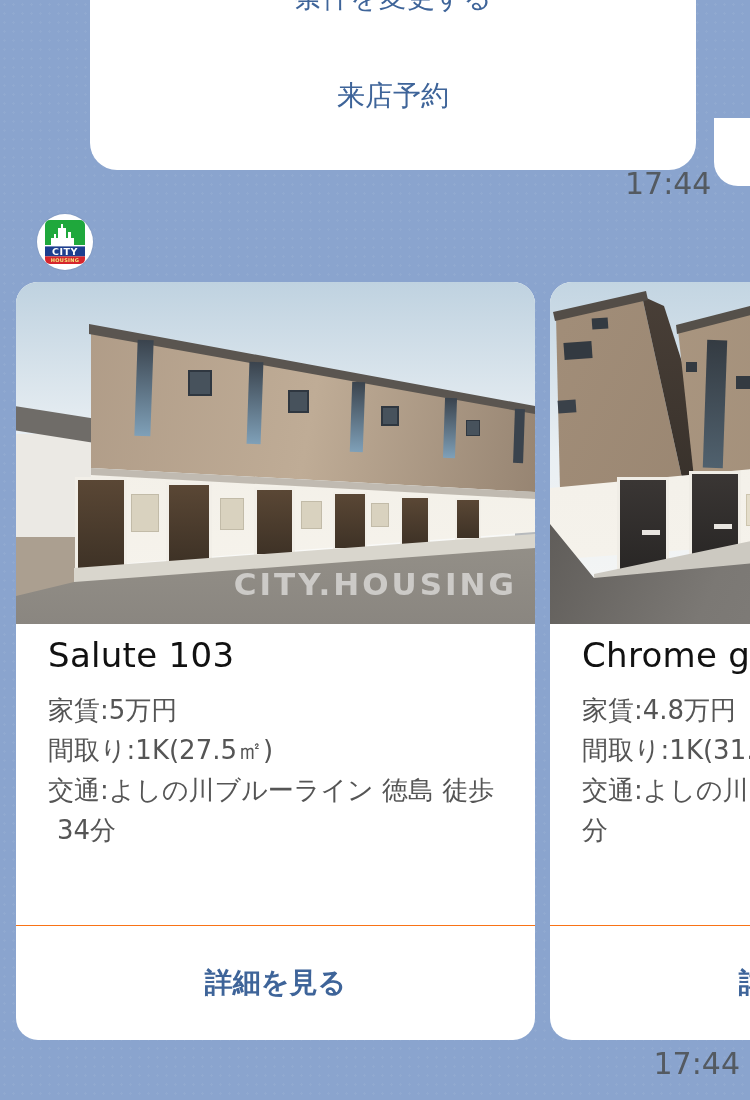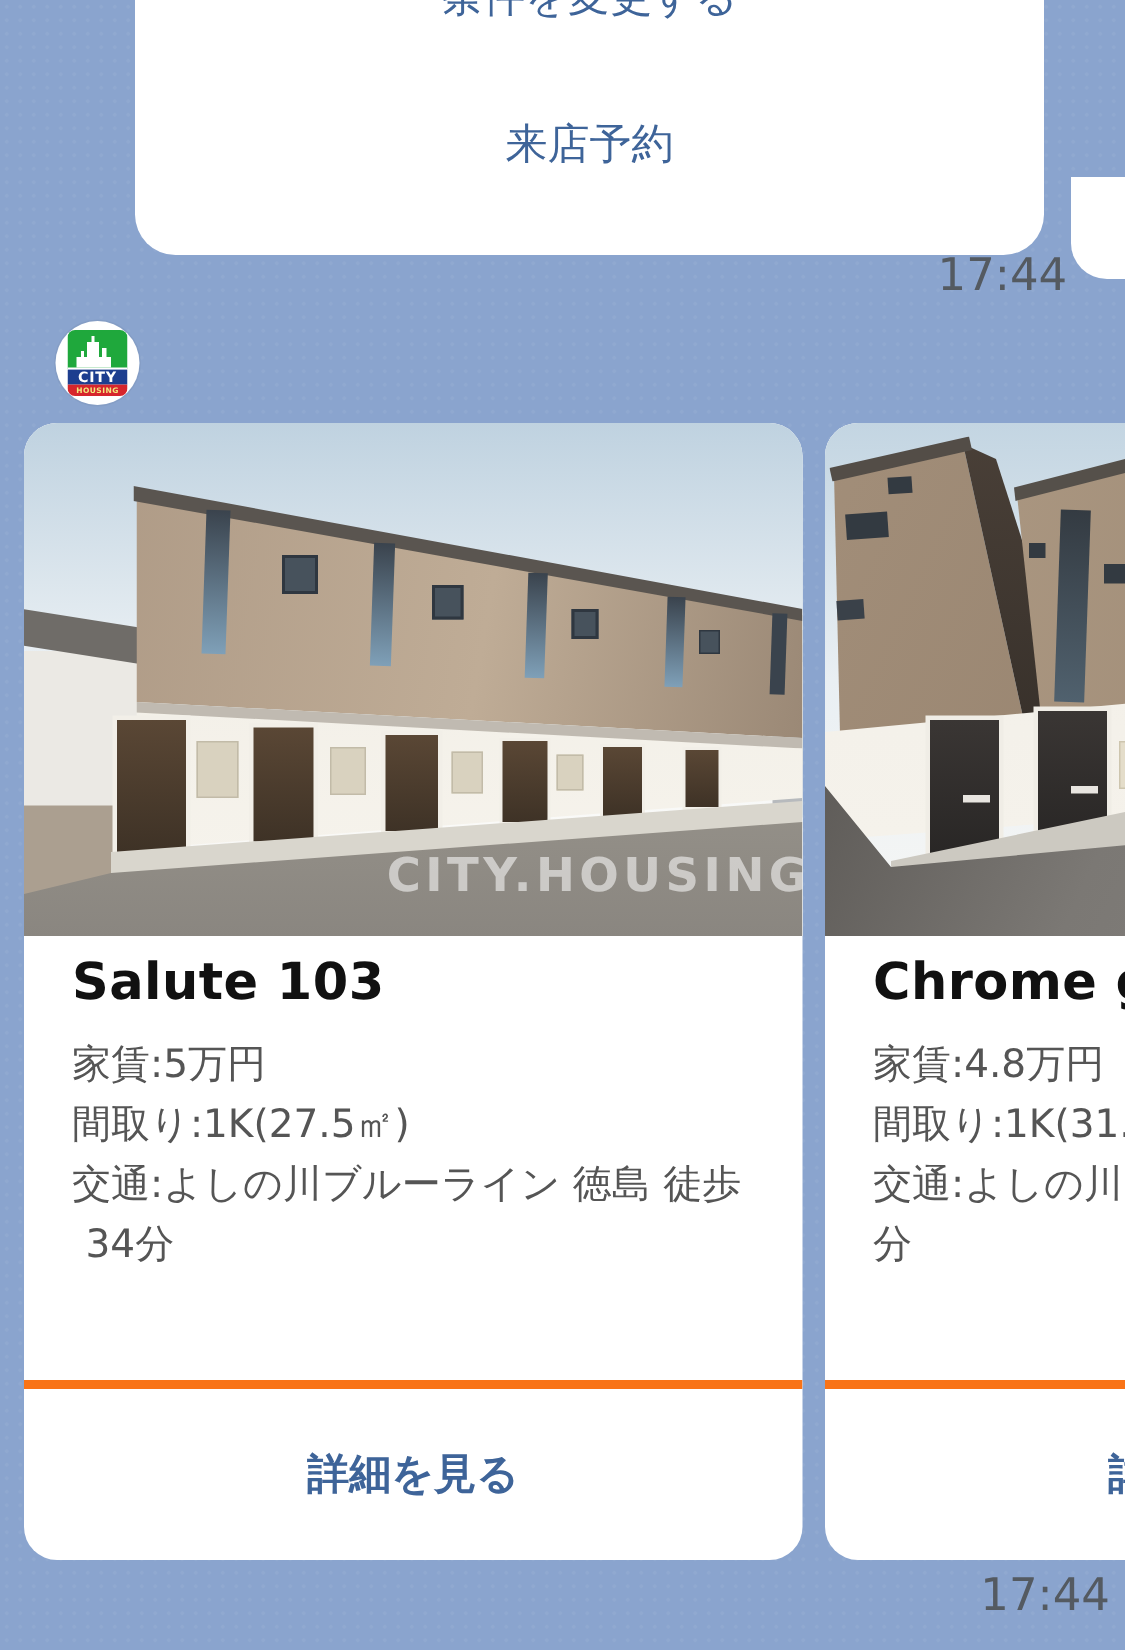--- a/index.html
+++ b/index.html
@@ -45,37 +45,36 @@
   
   .card{
     top:282px;width:519px;height:758px;background:#ffffff;border-radius:22px;
     overflow:hidden;
   }
   .card.c1{left:16px;}
   .card.c2{left:550px;}
   .photo{
     position:absolute;left:0;top:0;width:519px;height:342px;overflow:hidden;
     background:#dfe7ec;
-    padding-left:24px;
   }
   .card-title{
     position:absolute;left:32px;top:353px;width:455px;
-    font-size:34px;font-weight:700;color:#111111;letter-spacing:0.3px;
+    font-size:34px;font-weight:400;color:#111111;letter-spacing:0.3px;
     white-space:nowrap;overflow:hidden;
   }
   .card-details{
     position:absolute;left:32px;top:408px;width:462px;overflow:hidden;
   }
   .dline{
     font-size:26px;color:#555555;line-height:40px;white-space:nowrap;
   }
   .dline.indent{padding-left:9px;}
   .card-footer{
     position:absolute;left:0;bottom:0;width:100%;height:114px;
-    border-top:6px solid #f97316;display:flex;align-items:center;justify-content:center;
+    border-top:1px solid #f97316;display:flex;align-items:center;justify-content:center;
     cursor:pointer;
   }
   .footer-label{
     color:#3E6499;font-size:28px;font-weight:600;
   }
   .watermark{
     position:absolute;right:18px;top:284px;
     font-size:31px;font-weight:700;letter-spacing:3px;
     color:rgba(255,255,255,0.55);white-space:nowrap;
   }

